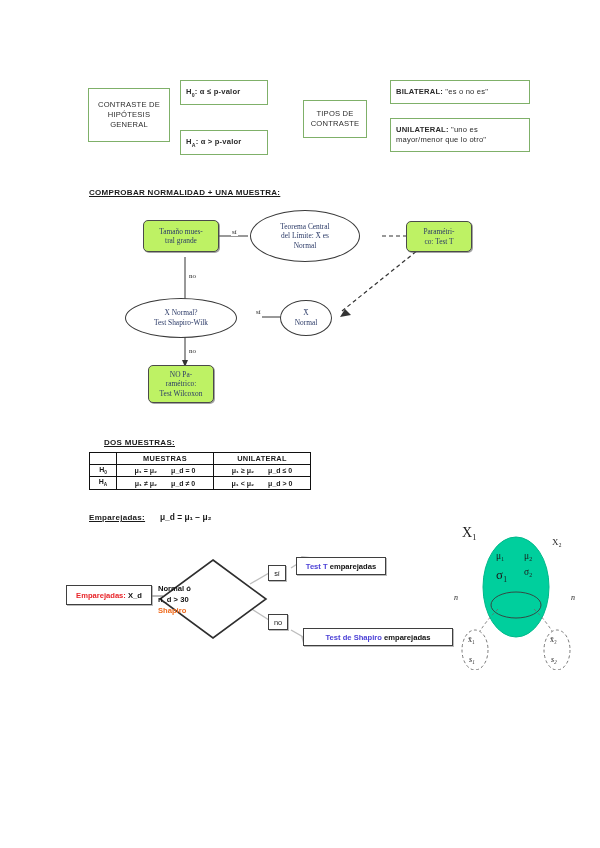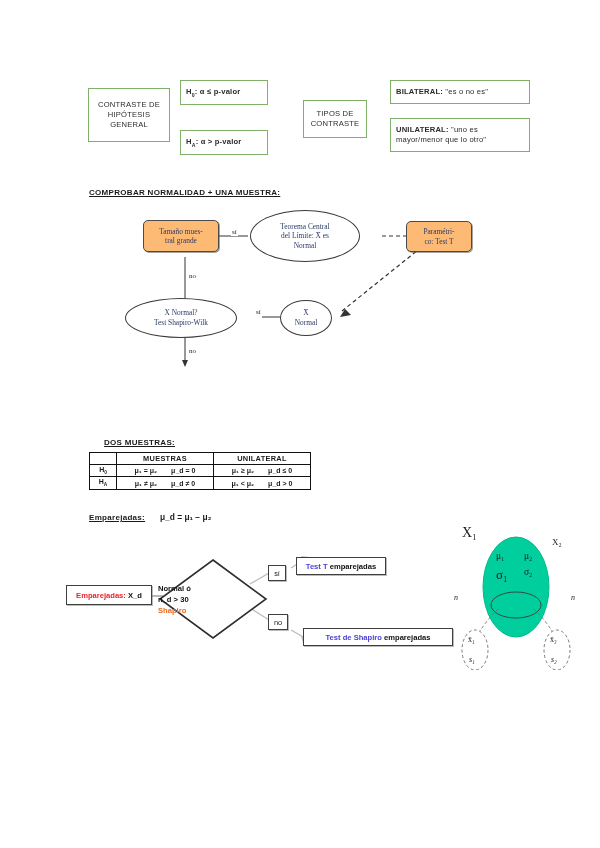--- a/index.html
+++ b/index.html
@@ -25,21 +25,21 @@
   }
   .gbox.center{justify-content:center;text-align:center;}
   .gbox b{font-weight:bold;}
 
   
   .sect-title{
     font-size:8px;font-weight:bold;letter-spacing:.3px;
     text-decoration:underline;color:#1a1a1a;white-space:nowrap;
   }
   .node-rect{
-    border:1px solid #4a4a4a;border-radius:5px;background:#fdba74;
+    border:1px solid #4a4a4a;border-radius:5px;background:#bef264;
     display:flex;align-items:center;justify-content:center;
     text-align:center;font-size:7.4px;line-height:1.25;
     color:#2b3a67;font-family:"Liberation Serif", serif;
     box-shadow:1px 1px 0 rgba(90,90,90,.55);
     padding:5px;
   }
   .node-ell{
     border:1px solid #3a3a3a;border-radius:50%;background:#fff;
     display:flex;align-items:center;justify-content:center;
     text-align:center;font-size:7.4px;line-height:1.3;
@@ -173,20 +173,27 @@
     </span>
   </div>
 
   <div class="abs node-ell" style="left:280px;top:300px;width:52px;height:36px;">
     <span>
       <span>X̄</span><br>
       <span>Normal</span>
     </span>
   </div>
 
+  <div class="abs node-rect" style="left:148px;top:365px;width:66px;height:38px;">
+    <span>
+      <span>NO Pa-</span><br>
+      <span>ramétrico:</span><br>
+      <span>Test Wilcoxon</span>
+    </span>
+  </div>
 
   <div class="abs edge-lbl" style="left:231px;top:228px;">sí</div>
   <div class="abs edge-lbl" style="left:188px;top:272px;">no</div>
   <div class="abs edge-lbl" style="left:255px;top:308px;">sí</div>
   <div class="abs edge-lbl" style="left:188px;top:347px;">no</div>
 
   <div class="abs sect-title" style="left:89px;top:438px;margin-left:15px;">DOS MUESTRAS:</div>
 
   <table class="abs dm" style="left:89px;top:452px;">
     <thead>

